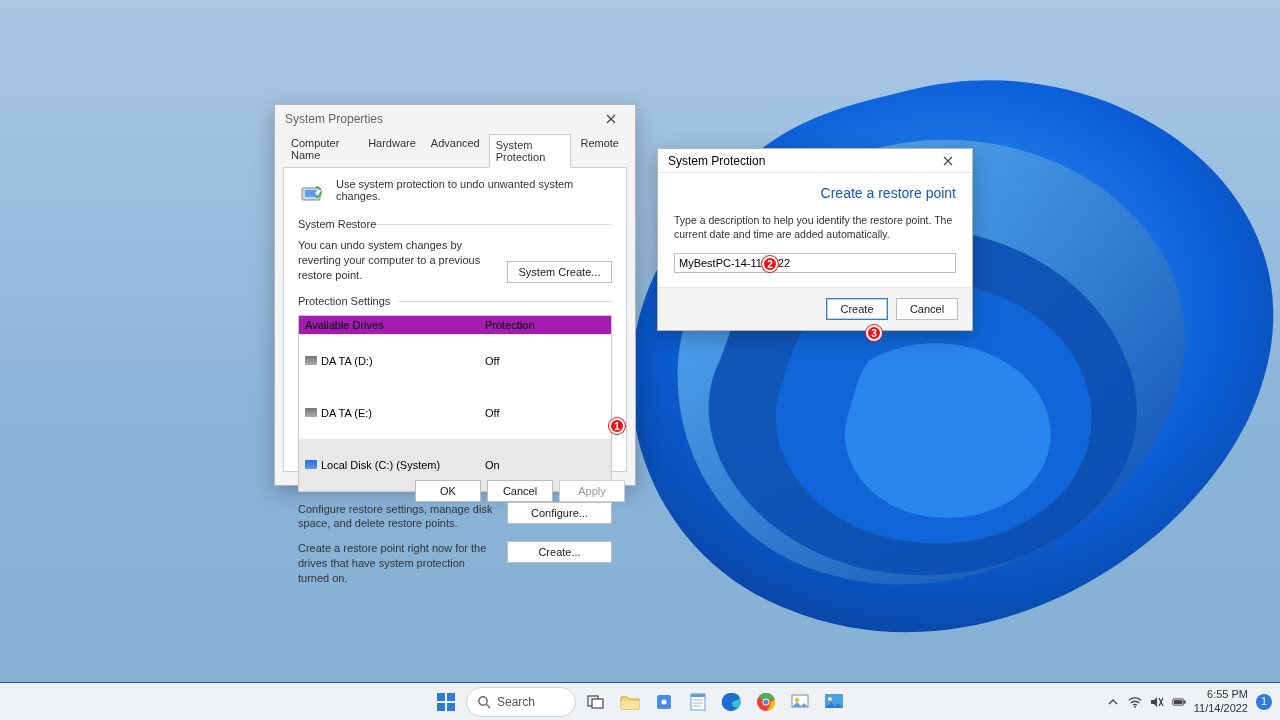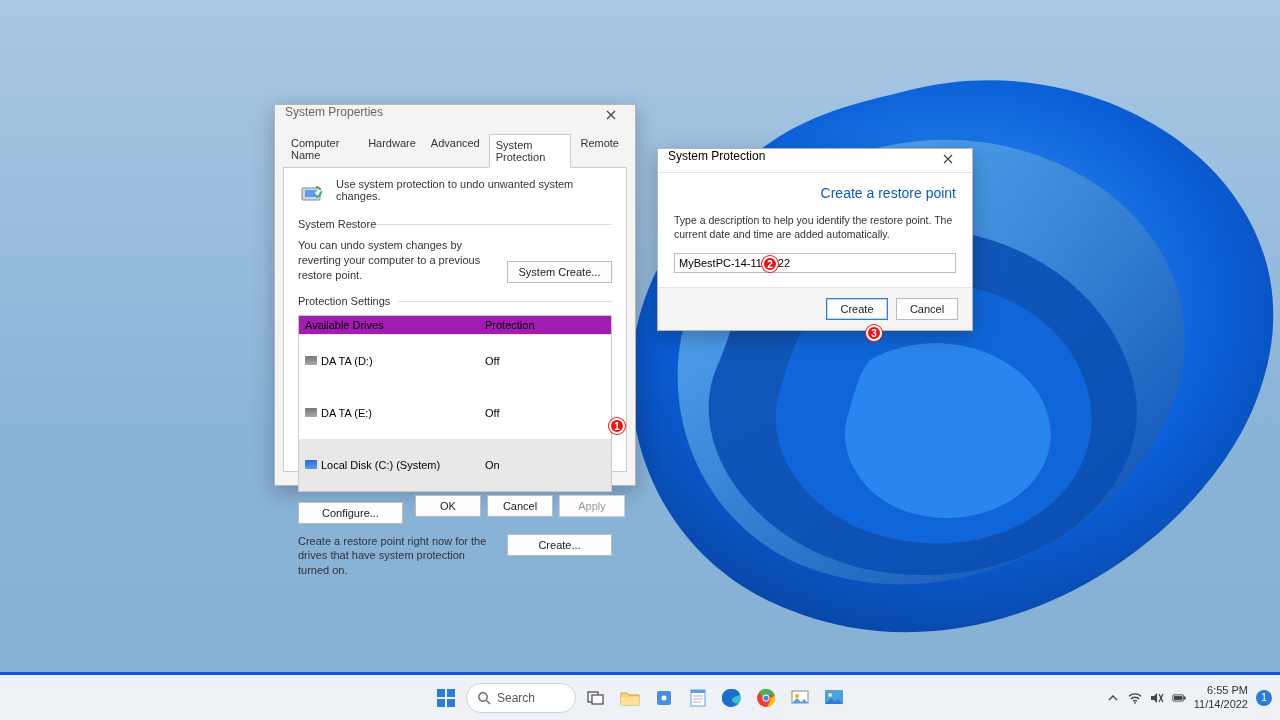--- a/index.html
+++ b/index.html
@@ -8,30 +8,30 @@
   background: linear-gradient(180deg, #a8c8e4 0%, #8ab3d8 60%, #87b0d5 100%);
 }
 .wallpaper { position:absolute; inset:0; overflow:hidden; }
 .wallpaper svg { position:absolute; right:-80px; top:30px; }
 
 .window {
   position:absolute; background:#f4f4f4; border:1px solid #b5b5b5;
   box-shadow: 0 6px 20px rgba(0,0,0,.25); font-size:11px; color:#000;
 }
 .titlebar {
-  height:28px; display:flex; justify-content:space-between;
+  height:28px; display:flex; align-items:center; justify-content:space-between;
   padding:0 6px 0 10px; color:#666; font-size:12px;
 }
 .titlebar .close { width:36px; height:20px; display:flex; align-items:center; justify-content:center; color:#444; cursor:pointer; }
 
 .w1 { left:274px; top:104px; width:362px; height:382px; }
 .tabs { display:flex; gap:3px; padding:0 10px; font-size:11px; }
 .tabs .tab { padding:4px 6px; color:#333; cursor:pointer; }
 .tabs .tab.active { background:#fff; border:1px solid #ccc; border-bottom:1px solid #fff; position:relative; top:1px; }
-.pane { background:#fff; margin:0 8px 23px 8px; border:1px solid #ccc; padding:10px 14px; height:305px; }
+.pane { background:#fff; margin:0 8px 8px 8px; border:1px solid #ccc; padding:10px 14px; height:305px; }
 
 .hdr-row { display:flex; gap:10px; align-items:flex-start; }
 .hdr-icon { width:28px; height:28px; flex-shrink:0; }
 .hdr-text { font-size:11px; color:#333; }
 
 fieldset { border:none; margin-top:12px; }
 .group-label { font-size:11px; color:#333; position:relative; }
 .group-label::after { content:""; position:absolute; left:78px; right:0; top:50%; border-top:1px solid #ddd; }
 .group-label.ps::after { left:100px; }
 
@@ -76,22 +76,22 @@
 
 
 .annot {
   position:absolute; width:16px; height:16px; border-radius:50%; background:#e11; color:#fff;
   border:2px solid #fff; font-size:10px; font-weight:bold; display:flex; align-items:center; justify-content:center;
   box-shadow:0 0 0 1px #e11;
 }
 
 
 .taskbar {
-  position:absolute; left:0; right:0; bottom:0; height:48px; background:#eef2f7;
-  border-top:3px solid #1d4ed8; display:flex; align-items:center;
+  position:absolute; left:0; right:0; bottom:0; height:38px; background:#eef2f7;
+  border-top:1px solid #1d4ed8; display:flex; align-items:center;
 }
 .tb-center { position:absolute; left:50%; transform:translateX(-50%); display:flex; align-items:center; gap:6px; }
 .tb-item { width:28px; height:28px; display:flex; align-items:center; justify-content:center; border-radius:4px; cursor:pointer; }
 .search-pill { width:110px; height:30px; border:1px solid #ccd3dc; border-radius:15px; background:#fff; display:flex; align-items:center; gap:6px; padding:0 10px; font-size:12px; color:#555; cursor:pointer; }
 .tb-right { position:absolute; right:8px; display:flex; align-items:center; gap:8px; font-size:11px; color:#333; }
 .tb-right .clock { text-align:right; line-height:1.2; }
 .tb-right .notif { width:16px; height:16px; border-radius:50%; background:#2e7cd6; color:#fff; font-size:10px; display:flex; align-items:center; justify-content:center; }
 .tray-ico { width:14px; height:14px; display:flex; align-items:center; justify-content:center; color:#444; }
 </style>
 </head>
@@ -181,20 +181,21 @@
         <div class="row sel">
           <div class="col-a">
               <span class="drive-icon sys"></span>
               <span>Local Disk (C:) (System)</span>
             </div>
           <div class="col-b">On</div>
         </div>
       </div>
 
       <div class="cfg-row">
+        <div class="txt">Configure restore settings, manage disk space, and delete restore points.</div>
         <button class="btn">Configure...</button>
       </div>
       <div class="cfg-row">
         <div class="txt">Create a restore point right now for the drives that have system protection turned on.</div>
         <button class="btn">Create...</button>
       </div>
     </fieldset>
   </div>
   <div class="bottom-btns">
     <button class="btn">OK</button>

